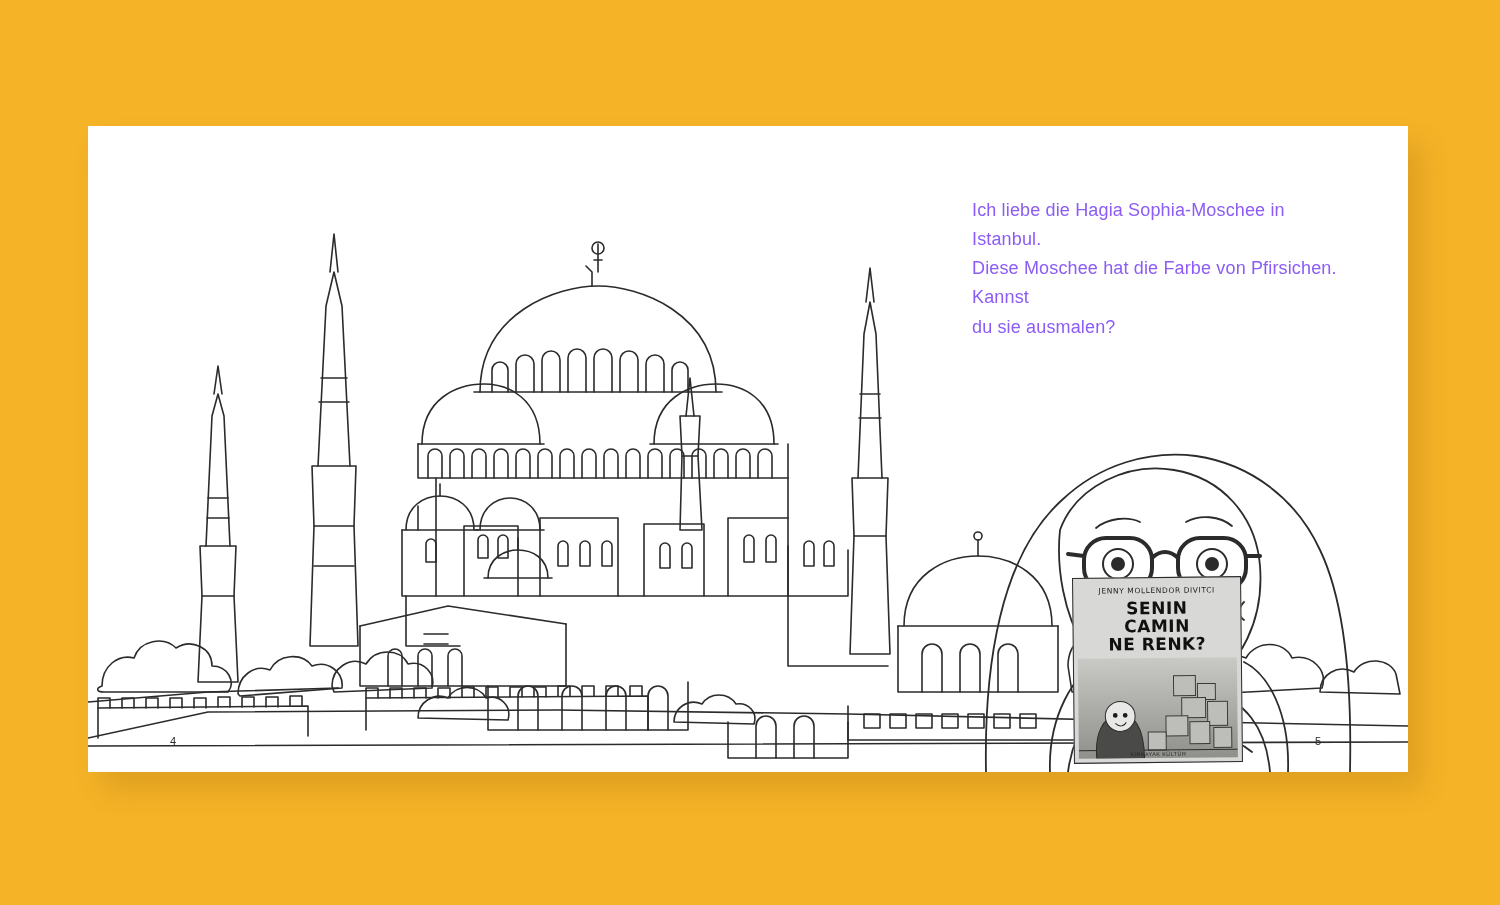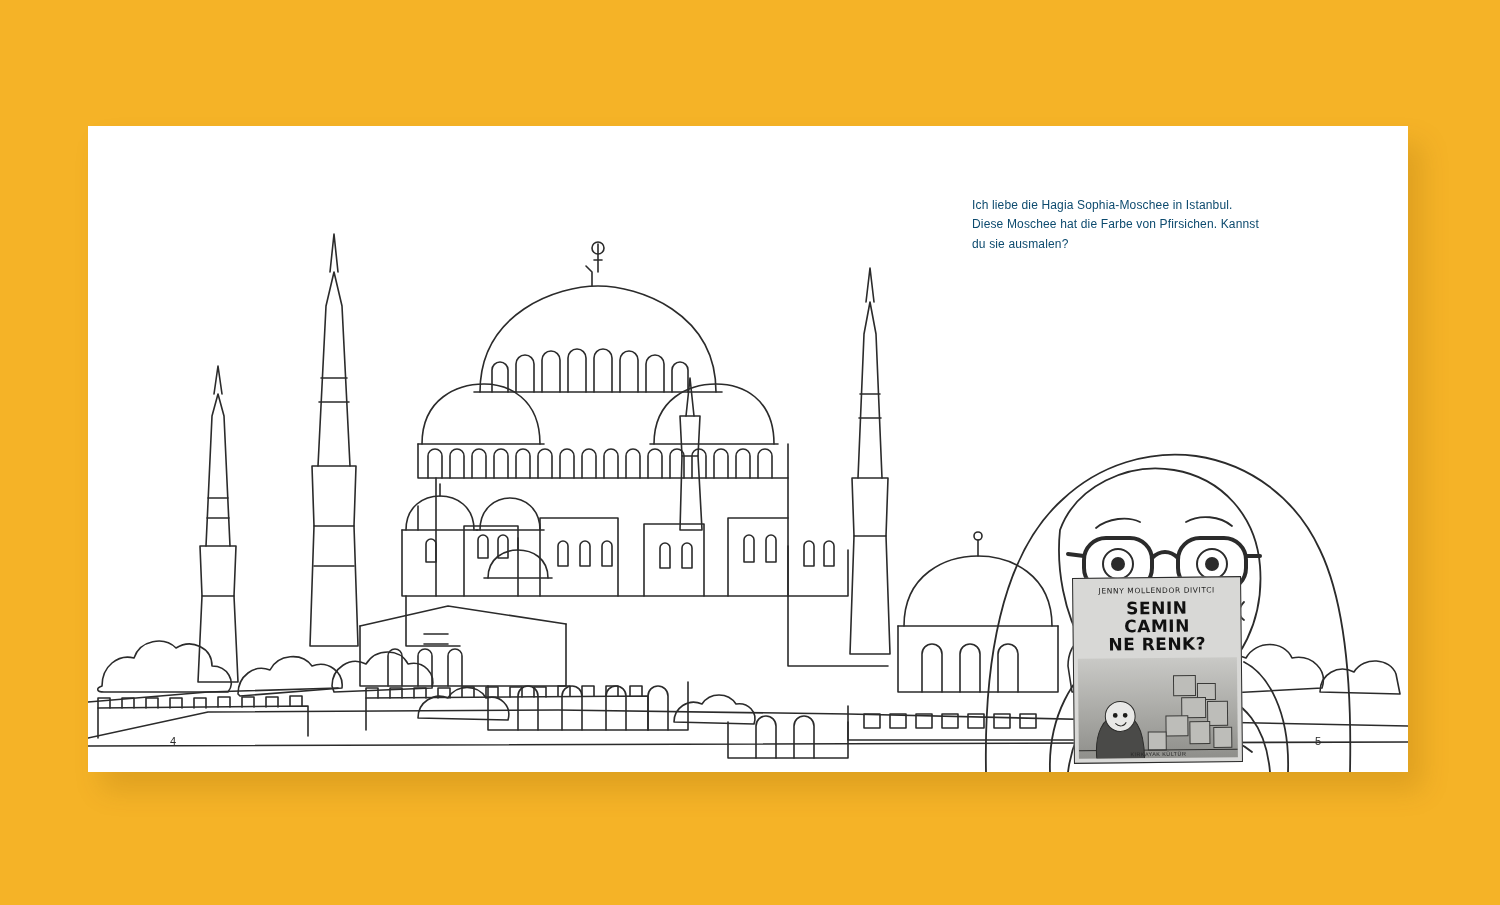--- a/index.html
+++ b/index.html
@@ -36,22 +36,22 @@
     width: 1320px;
     height: 646px;
     display: block;
   }
   
   #caption {
     position: absolute;
     left: 884px;
     top: 70px;
     width: 378px;
-    color: #0c4a6e;
-    font-size: 12px;
+    color: #8b5cf6;
+    font-size: 18px;
     line-height: 1.62;
     letter-spacing: 0.15px;
     white-space: pre-line;
   }
   
   .page-number {
     position: absolute;
     font-size: 11px;
     color: #2a2a2a;
   }

